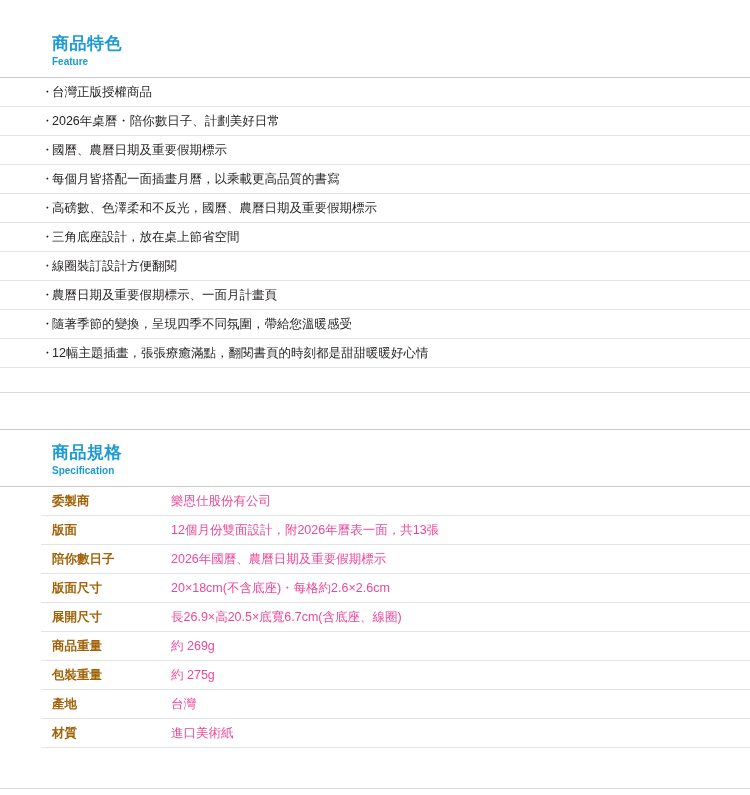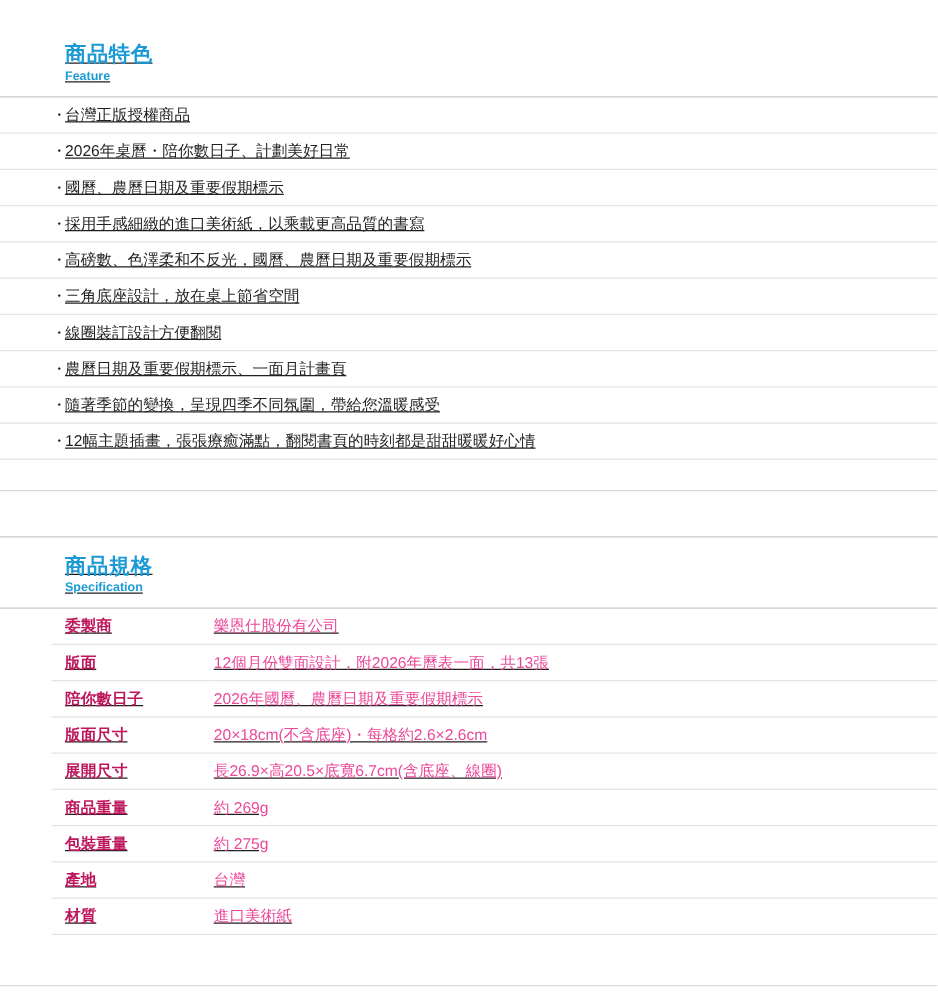--- a/index.html
+++ b/index.html
@@ -12,21 +12,20 @@
     background: #ffffff;
     font-family: "Liberation Sans", sans-serif;
     color: #231f20;
     overflow: hidden;
   }
   .page {
     position: relative;
     width: 750px;
     height: 609px;
     box-sizing: border-box;
-    text-decoration: underline;
   }
   
   .section {
     padding: 0 0 0 0;
   }
   .section-head {
     padding-left: 52px;
     position: relative;
   }
   .section-title {
@@ -89,21 +88,21 @@
   table.spec td {
     font-size: 12.5px;
     line-height: 16px;
     padding: 6px 4px 6px 0;
     vertical-align: top;
   }
   table.spec td.k {
     width: 115px;
     font-weight: bold;
     padding-left: 11px;
-    color: #be185d;
+    color: #a16207;
     white-space: nowrap;
   }
   table.spec td.v {
     color: #ec4899;
   }
   .gap-sm { height: 8px; }
   .top-space { height: 34px; }
   .mid-space { height: 36px; }
 </style>
 </head>
@@ -117,21 +116,21 @@
     <div class="section-head">
       <div class="section-title">商品特色</div>
       <div class="section-sub">Feature</div>
     </div>
     <div class="gap-sm"></div>
     <div class="rule rule-strong"></div>
     <ul class="feature-list">
       <li><span class="dot">・</span><span>台灣正版授權商品</span></li>
       <li><span class="dot">・</span><span>2026年桌曆・陪你數日子、計劃美好日常</span></li>
       <li><span class="dot">・</span><span>國曆、農曆日期及重要假期標示</span></li>
-      <li><span class="dot">・</span><span>採用手感細緻的進口美術紙，以乘載更高品質的書寫</span></li>
+      <li><span class="dot">・</span><span>每個月皆搭配一面插畫月曆，以乘載更高品質的書寫</span></li>
       <li><span class="dot">・</span><span>高磅數、色澤柔和不反光，國曆、農曆日期及重要假期標示</span></li>
       <li><span class="dot">・</span><span>三角底座設計，放在桌上節省空間</span></li>
       <li><span class="dot">・</span><span>線圈裝訂設計方便翻閱</span></li>
       <li><span class="dot">・</span><span>農曆日期及重要假期標示、一面月計畫頁</span></li>
       <li><span class="dot">・</span><span>隨著季節的變換，呈現四季不同氛圍，帶給您溫暖感受</span></li>
       <li><span class="dot">・</span><span>12幅主題插畫，張張療癒滿點，翻閱書頁的時刻都是甜甜暖暖好心情</span></li>
     </ul>
     <div style="height:24px"></div>
     <div class="rule"></div>
   </div>

